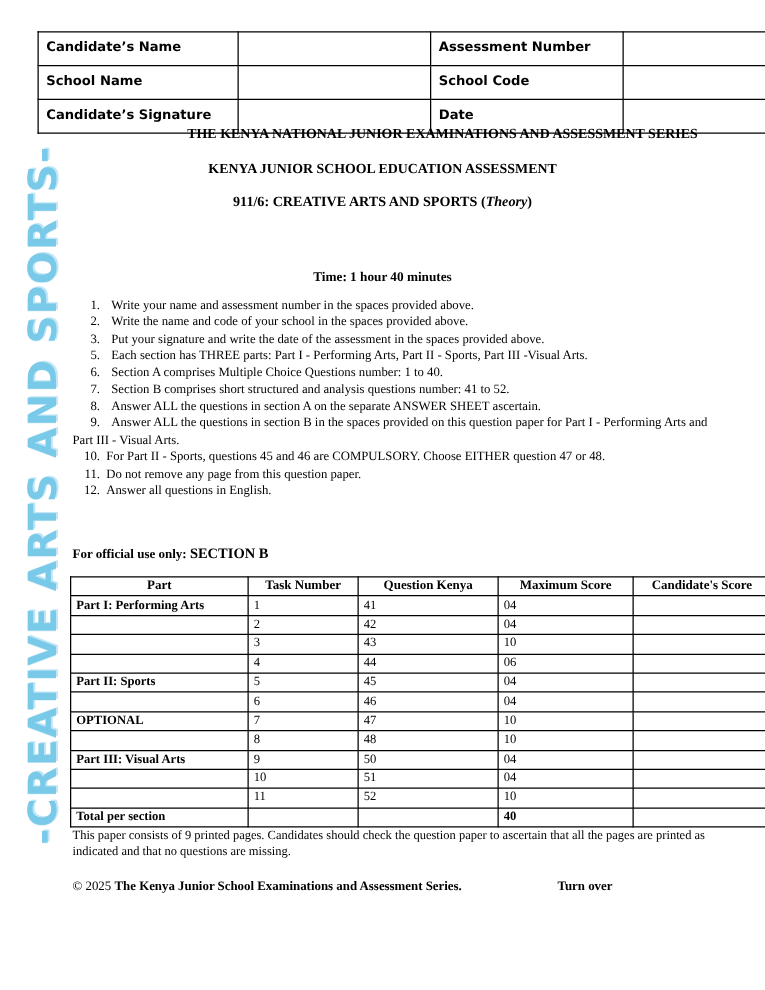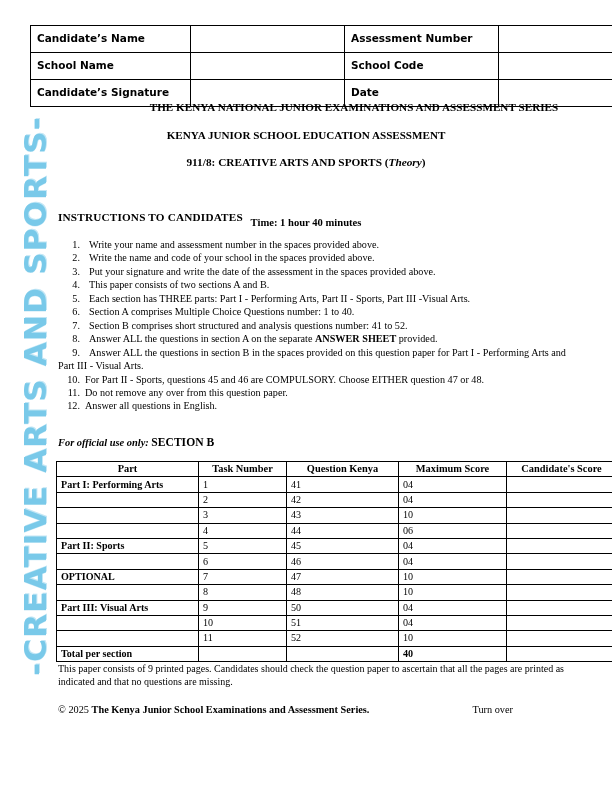--- a/index.html
+++ b/index.html
@@ -112,34 +112,34 @@
   }
   .instr-row.wrap { white-space: normal; }
   .instr-num {
     display: inline-block;
     width: 22px;
     text-align: right;
     padding-right: 9px;
   }
   .instr-num.wide { width: 22px; padding-right: 5px; }
   .instr-txt { display: inline; }
-  .instr-txt b { font-weight: bold; }
+  .instr-txt b { font-weight: normal; }
   .hang {
     display: inline;
   }
 
   
   .official {
     position: absolute;
     left: 58px;
     top: 436px;
     font-size: 10.6px;
     font-weight: bold;
   }
-  .official .small { font-size: 10.4px; font-style: italic; }
+  .official .small { font-size: 10.4px; }
   .official .big { font-size: 11.6px; }
 
   
   .score-table {
     position: absolute;
     left: 56px;
     top: 461px;
     width: 515px;
     border-collapse: collapse;
     table-layout: fixed;
@@ -185,23 +185,23 @@
   .copyright {
     position: absolute;
     left: 58px;
     top: 704px;
     width: 520px;
     font-size: 10.3px;
   }
   .copyright .cpy { font-weight: normal; }
   .copyright .org { font-weight: bold; }
   .copyright .turn {
-    font-weight: normal;
+    font-weight: bold;
     float: right;
-    margin-right: 65px;
+    margin-right: 88px;
   }
 </style>
 </head>
 <body>
 
 <div class="watermark">
   <div class="watermark-text">-CREATIVE ARTS AND SPORTS-</div>
 </div>
 
 <div class="page">
@@ -224,37 +224,35 @@
       <td class="col-lbl">Candidate’s Signature</td>
       <td class="col-fill blank"></td>
       <td class="col-lbl2">Date</td>
       <td class="col-fill2 blank"></td>
     </tr>
   </tbody>
     </table>
 
   <div class="heading h-board">THE KENYA NATIONAL JUNIOR EXAMINATIONS AND ASSESSMENT SERIES</div>
   <div class="heading h-exam">KENYA JUNIOR SCHOOL EDUCATION ASSESSMENT</div>
-  <div class="heading h-code"><span>911/8</span><span>: CREATIVE ARTS AND SPORTS (</span><i>Theory</i><span>)</span></div>
+  <div class="heading h-code"><span>911/6</span><span>: CREATIVE ARTS AND SPORTS (</span><i>Theory</i><span>)</span></div>
   <div class="heading h-time">Time: 1 hour 40 minutes</div>
 
-  <div class="instr-title">INSTRUCTIONS TO CANDIDATES</div>
 
   <div class="instr-list">
     <div class="instr-row"><span class="instr-num">1.</span><span class="instr-txt">Write your name and assessment number in the spaces provided above.</span></div>
     <div class="instr-row"><span class="instr-num">2.</span><span class="instr-txt">Write the name and code of your school in the spaces provided above.</span></div>
     <div class="instr-row"><span class="instr-num">3.</span><span class="instr-txt">Put your signature and write the date of the assessment in the spaces provided above.</span></div>
-    <div class="instr-row"><span class="instr-num">4.</span><span class="instr-txt">This paper consists of two sections A and B.</span></div>
     <div class="instr-row"><span class="instr-num">5.</span><span class="instr-txt">Each section has THREE parts: Part I - Performing Arts, Part II - Sports, Part III -Visual Arts.</span></div>
     <div class="instr-row"><span class="instr-num">6.</span><span class="instr-txt">Section A comprises Multiple Choice Questions number: 1 to 40.</span></div>
     <div class="instr-row"><span class="instr-num">7.</span><span class="instr-txt">Section B comprises short structured and analysis questions number: 41 to 52.</span></div>
-    <div class="instr-row"><span class="instr-num">8.</span><span class="instr-txt"><span>Answer ALL the questions in section A on the separate </span><b>ANSWER SHEET</b><span> provided.</span></span></div>
+    <div class="instr-row"><span class="instr-num">8.</span><span class="instr-txt"><span>Answer ALL the questions in section A on the separate </span><b>ANSWER SHEET</b><span> ascertain.</span></span></div>
     <div class="instr-row wrap"><span class="instr-num">9.</span><span class="instr-txt hang">Answer ALL the questions in section B in the spaces provided on this question paper for Part I - Performing Arts and Part III - Visual Arts.</span></div>
     <div class="instr-row"><span class="instr-num wide">10.</span><span class="instr-txt">For Part II - Sports, questions 45 and 46 are COMPULSORY. Choose EITHER question 47 or 48.</span></div>
-    <div class="instr-row"><span class="instr-num wide">11.</span><span class="instr-txt">Do not remove any over from this question paper.</span></div>
+    <div class="instr-row"><span class="instr-num wide">11.</span><span class="instr-txt">Do not remove any page from this question paper.</span></div>
     <div class="instr-row"><span class="instr-num wide">12.</span><span class="instr-txt">Answer all questions in English.</span></div>
   </div>
 
   <div class="official"><span class="small">For official use only: </span><span class="big">SECTION B</span></div>
 
   <table class="score-table">
     <thead>
       <tr>
         <th class="sc-part">Part</th>
         <th class="sc-task">Task Number</th>

